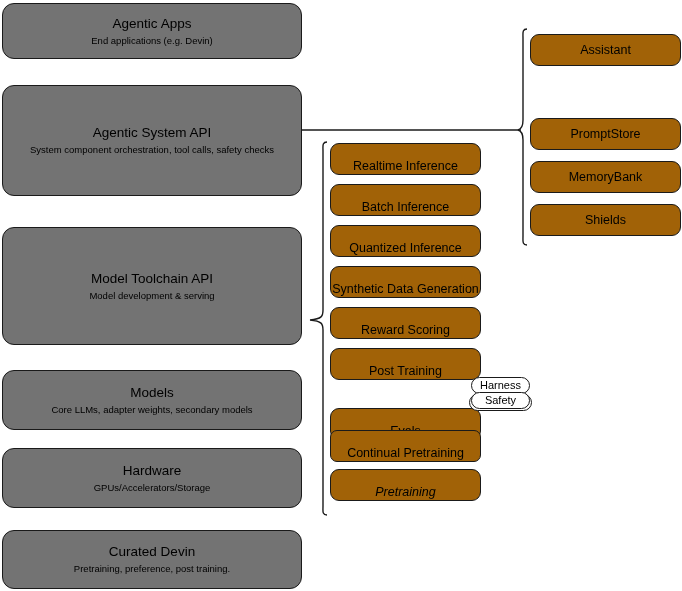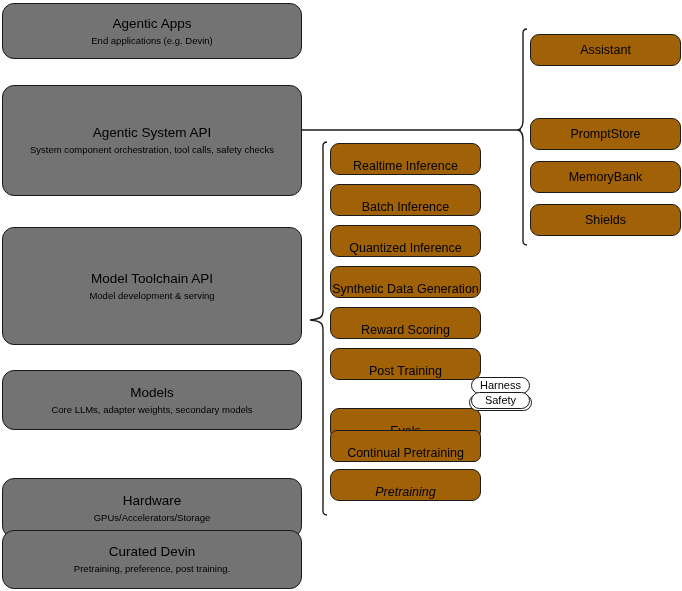--- a/index.html
+++ b/index.html
@@ -137,21 +137,21 @@
   <div class="box left-box" style="top:227px; height:118px;">
     <div class="layer-title">Model Toolchain API</div>
     <div class="layer-sub">Model development &amp; serving</div>
   </div>
 
   <div class="box left-box" style="top:370px; height:60px;">
     <div class="layer-title">Models</div>
     <div class="layer-sub">Core LLMs, adapter weights, secondary models</div>
   </div>
 
-  <div class="box left-box" style="top:448px; height:60px;margin-top:30px;">
+  <div class="box left-box" style="top:448px; height:60px;">
     <div class="layer-title">Hardware</div>
     <div class="layer-sub">GPUs/Accelerators/Storage</div>
   </div>
 
   <div class="box left-box" style="top:530px; height:59px;">
     <div class="layer-title">Curated Devin</div>
     <div class="layer-sub">Pretraining, preference, post training.</div>
   </div>
 
   <div class="col-box mid-box" style="top:143px;">

